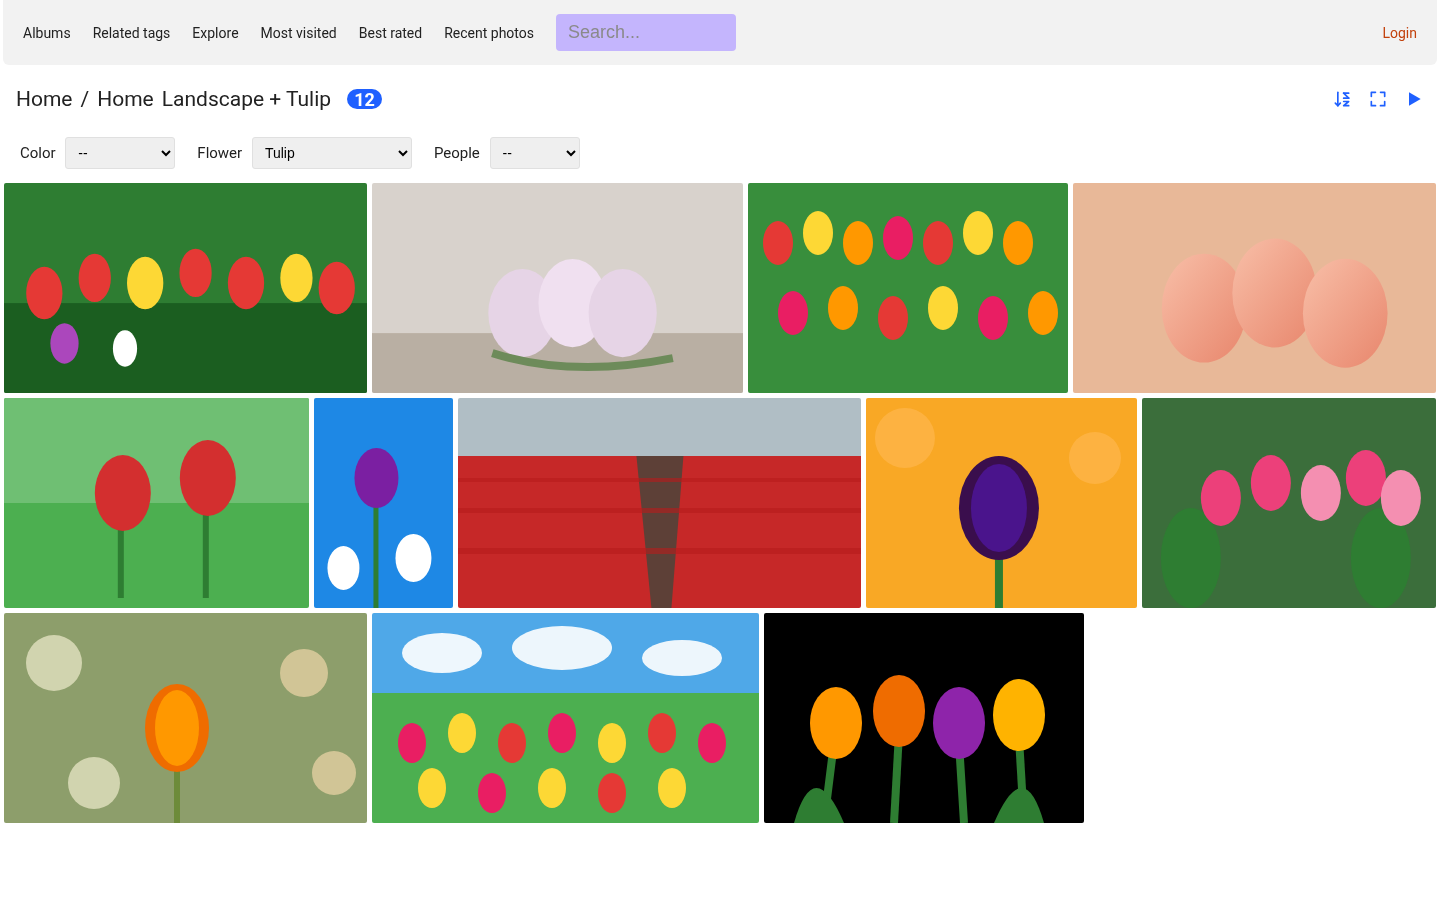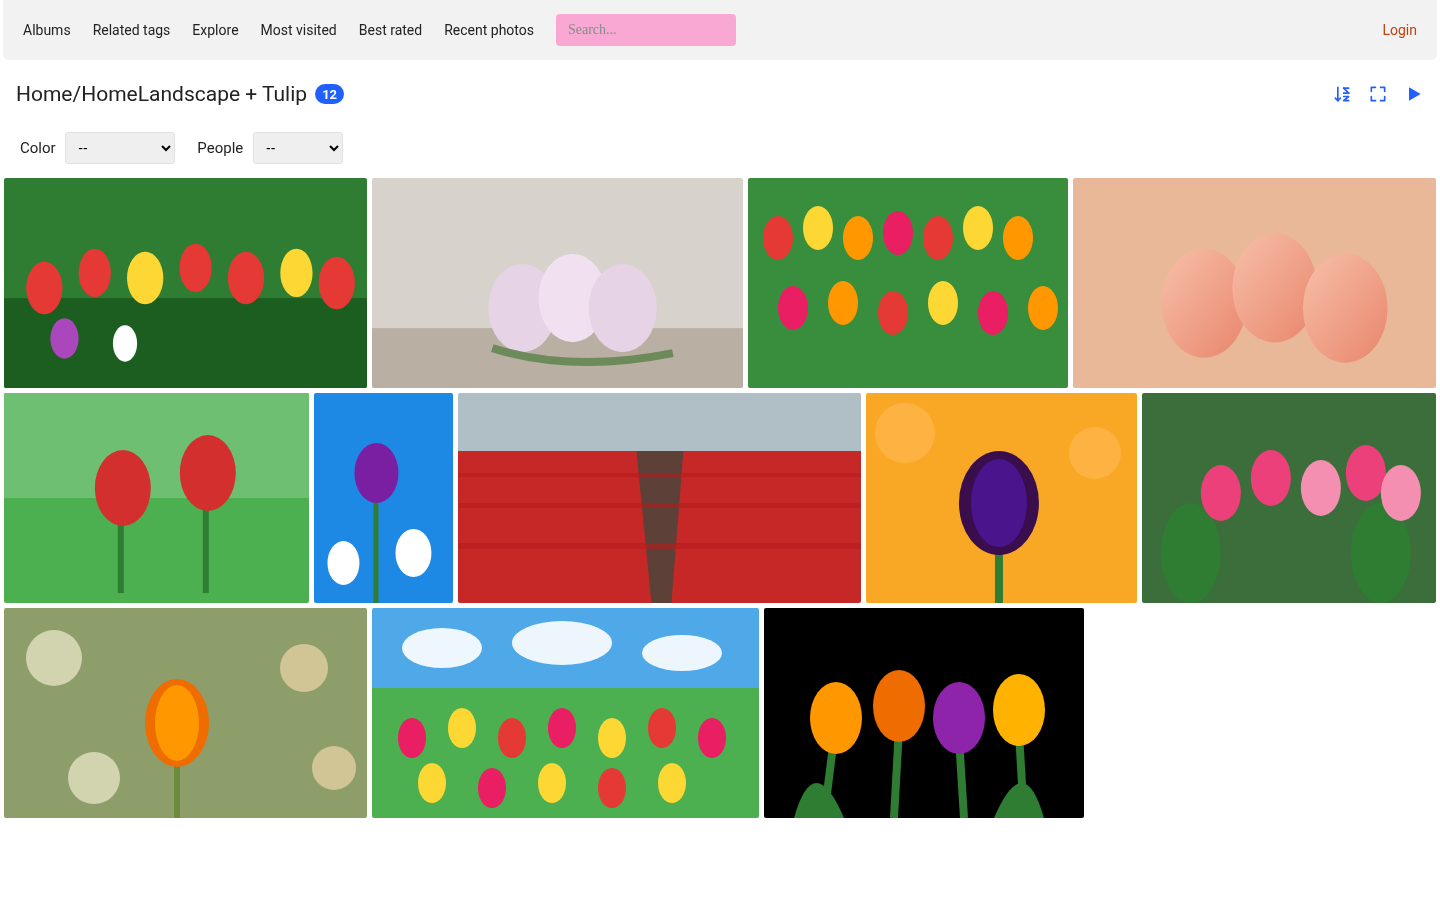--- a/index.html
+++ b/index.html
@@ -15,60 +15,59 @@
     padding: 14px 20px;
     gap: 22px;
     margin: 0 3px;
   }
   .topbar a.navlink {
     color: #222;
     text-decoration: none;
     font-size: 14px;
   }
   .search-input {
-    background: #f9a8d4;
+    background: #c4b5fd;
     border: none;
     border-radius: 4px;
     padding: 8px 12px;
-    font-size: 14px;
+    font-size: 18px;
     width: 180px;
     color: #555;
-    font-family: Liberation Serif, serif;
   }
   .search-input::placeholder { color: #8a8a8a; }
   .topbar .spacer { flex: 1; }
   .login {
     color: #c2410c;
     text-decoration: none;
     font-size: 14px;
   }
 
   
   .breadcrumb-row {
     display: flex;
     align-items: center;
     padding: 22px 16px 10px 16px;
   }
   .breadcrumb {
     font-size: 21px;
     display: flex;
     align-items: center;
-    gap: 0;
+    gap: 8px;
     flex-wrap: wrap;
   }
   .breadcrumb .home-link { color: #222; text-decoration: none; }
   .breadcrumb .sep { color: #222; }
   .badge {
     display: inline-flex;
     align-items: center;
     justify-content: center;
     background: #1f60ff;
     color: #fff;
     border-radius: 999px;
-    font-size: 13px;
+    font-size: 18px;
     font-weight: 700;
     min-width: 24px;
     height: 20px;
     padding: 0 7px;
     margin-left: 8px;
   }
   .breadcrumb-row .spacer { flex: 1; }
   .actions {
     display: flex;
     gap: 16px;
@@ -171,20 +170,26 @@
       </svg>
     </span>
   </div>
 </div>
 
 <div class="filters">
   <div>
     <label>Color</label>
     <select class="mid">
       <option>--</option>
+    </select>
+  </div>
+  <div>
+    <label>Flower</label>
+    <select class="wide">
+      <option>Tulip</option>
     </select>
   </div>
   <div>
     <label>People</label>
     <select class="narrow">
       <option>--</option>
     </select>
   </div>
 </div>
 

